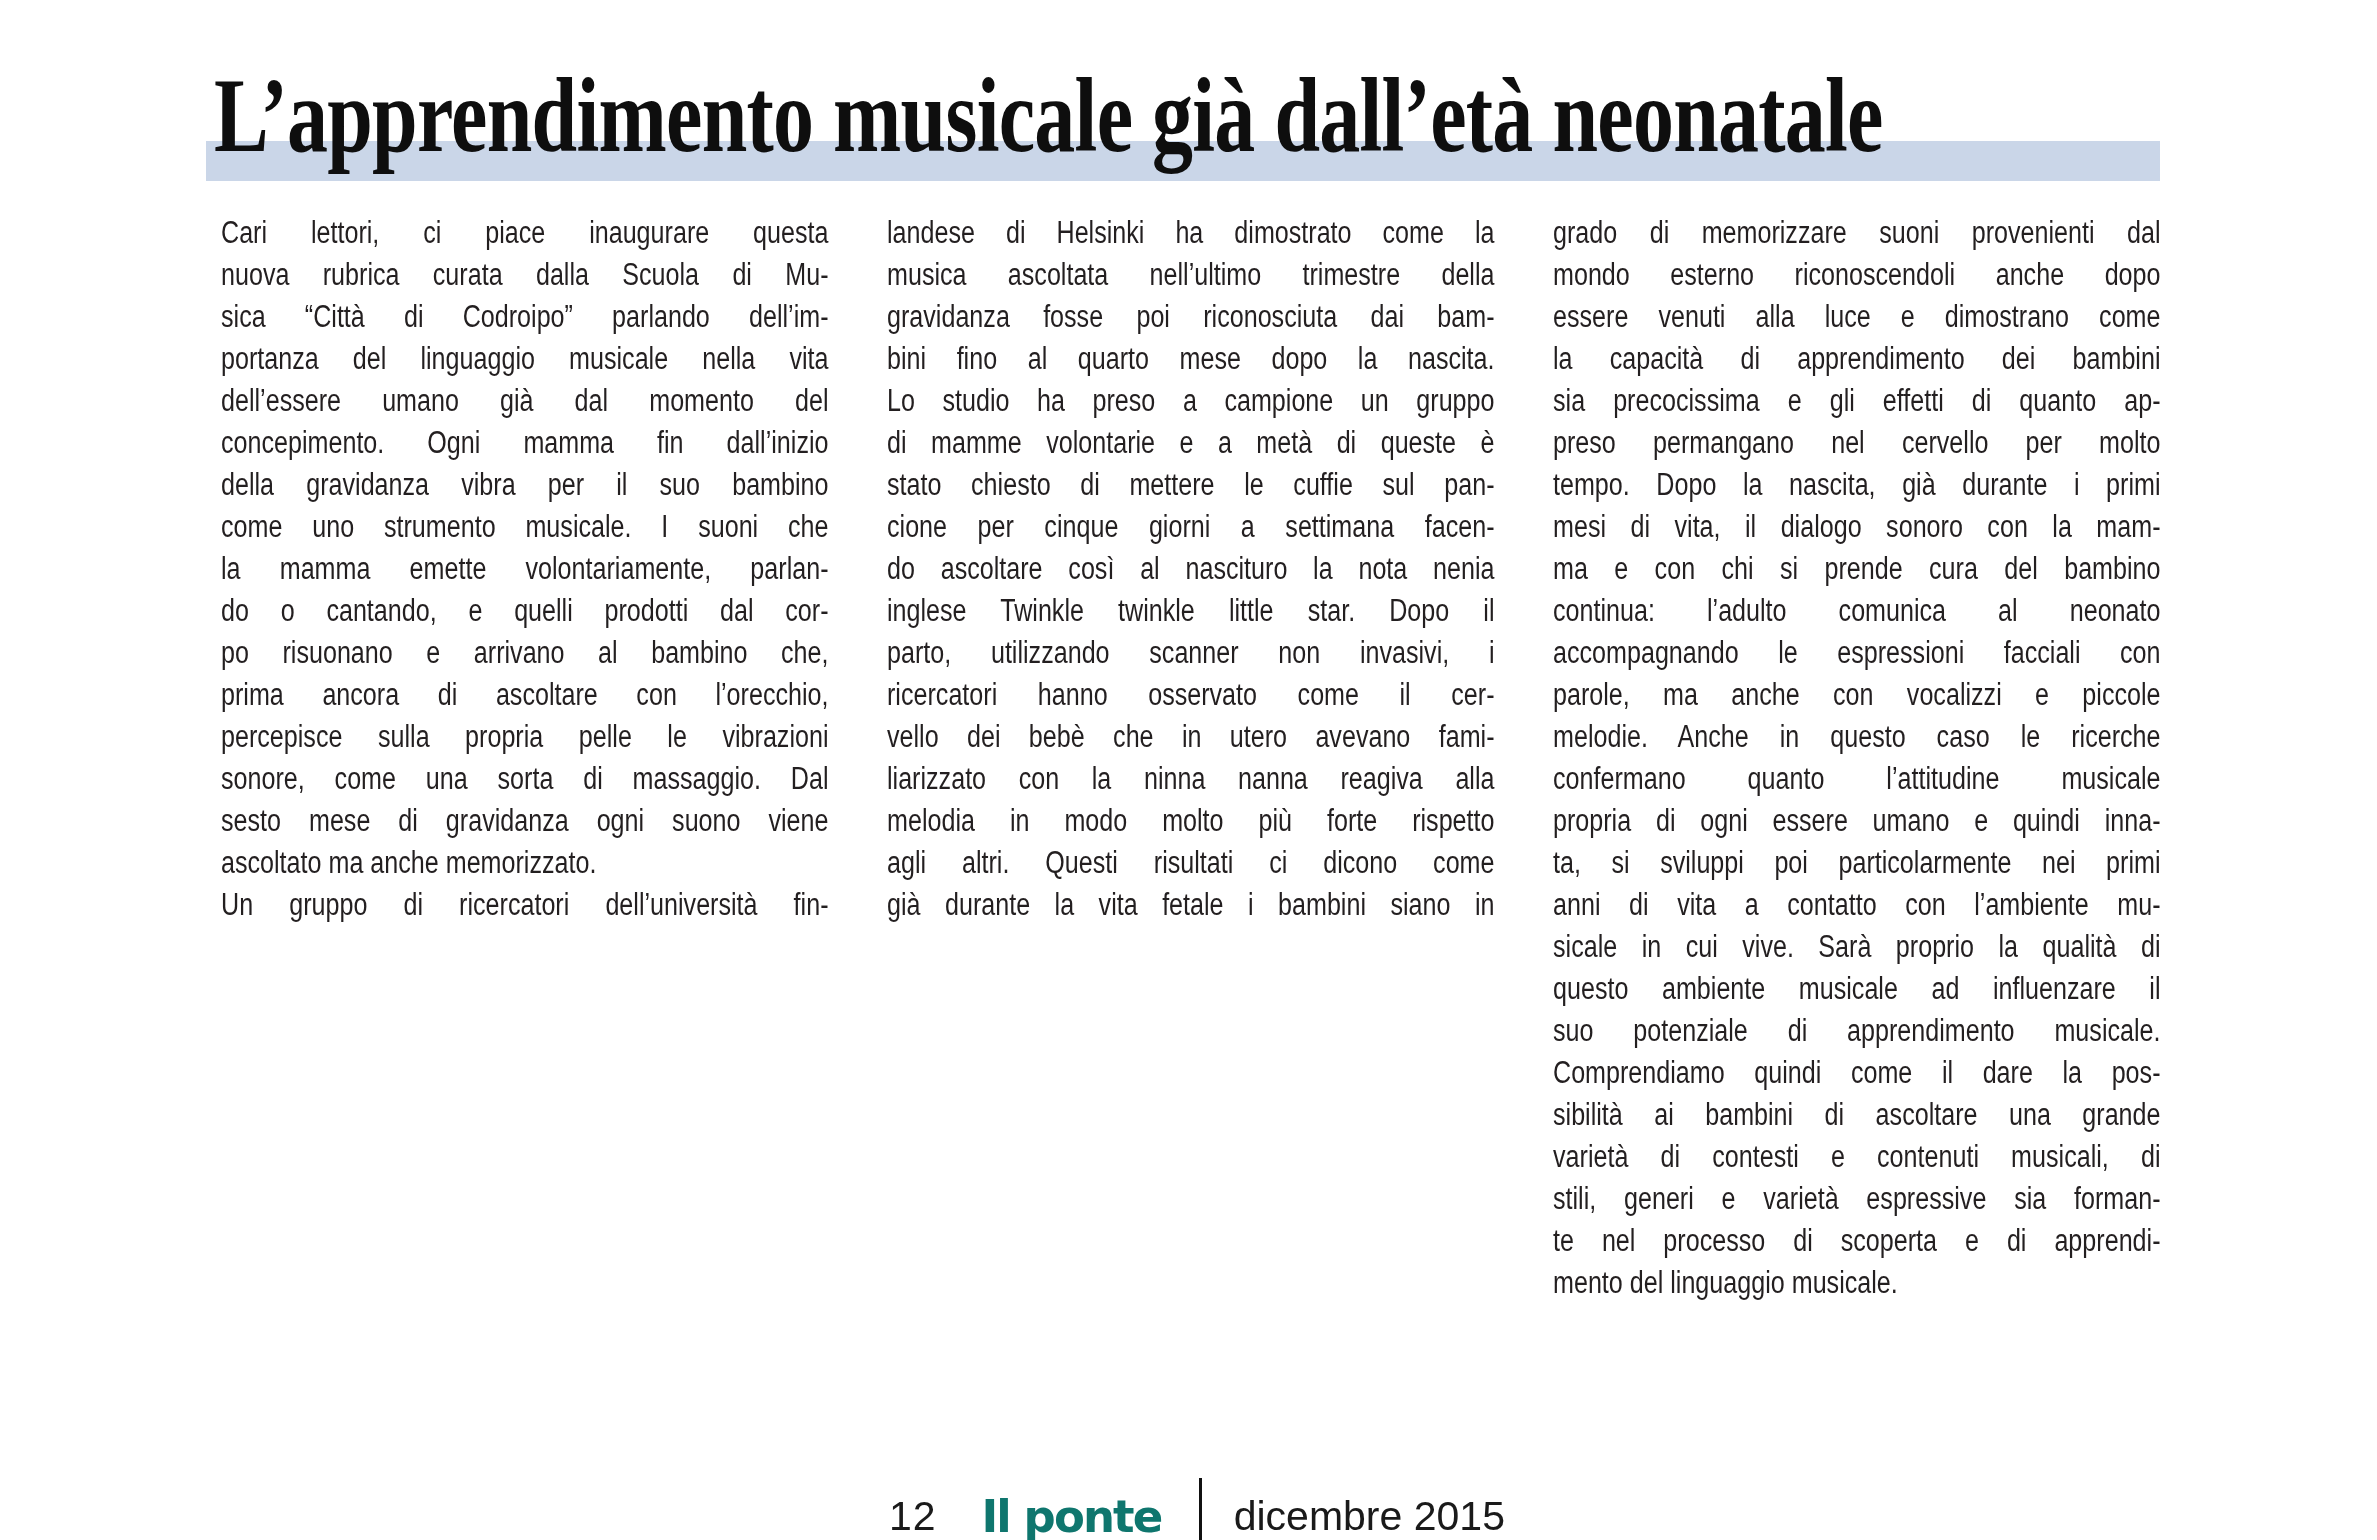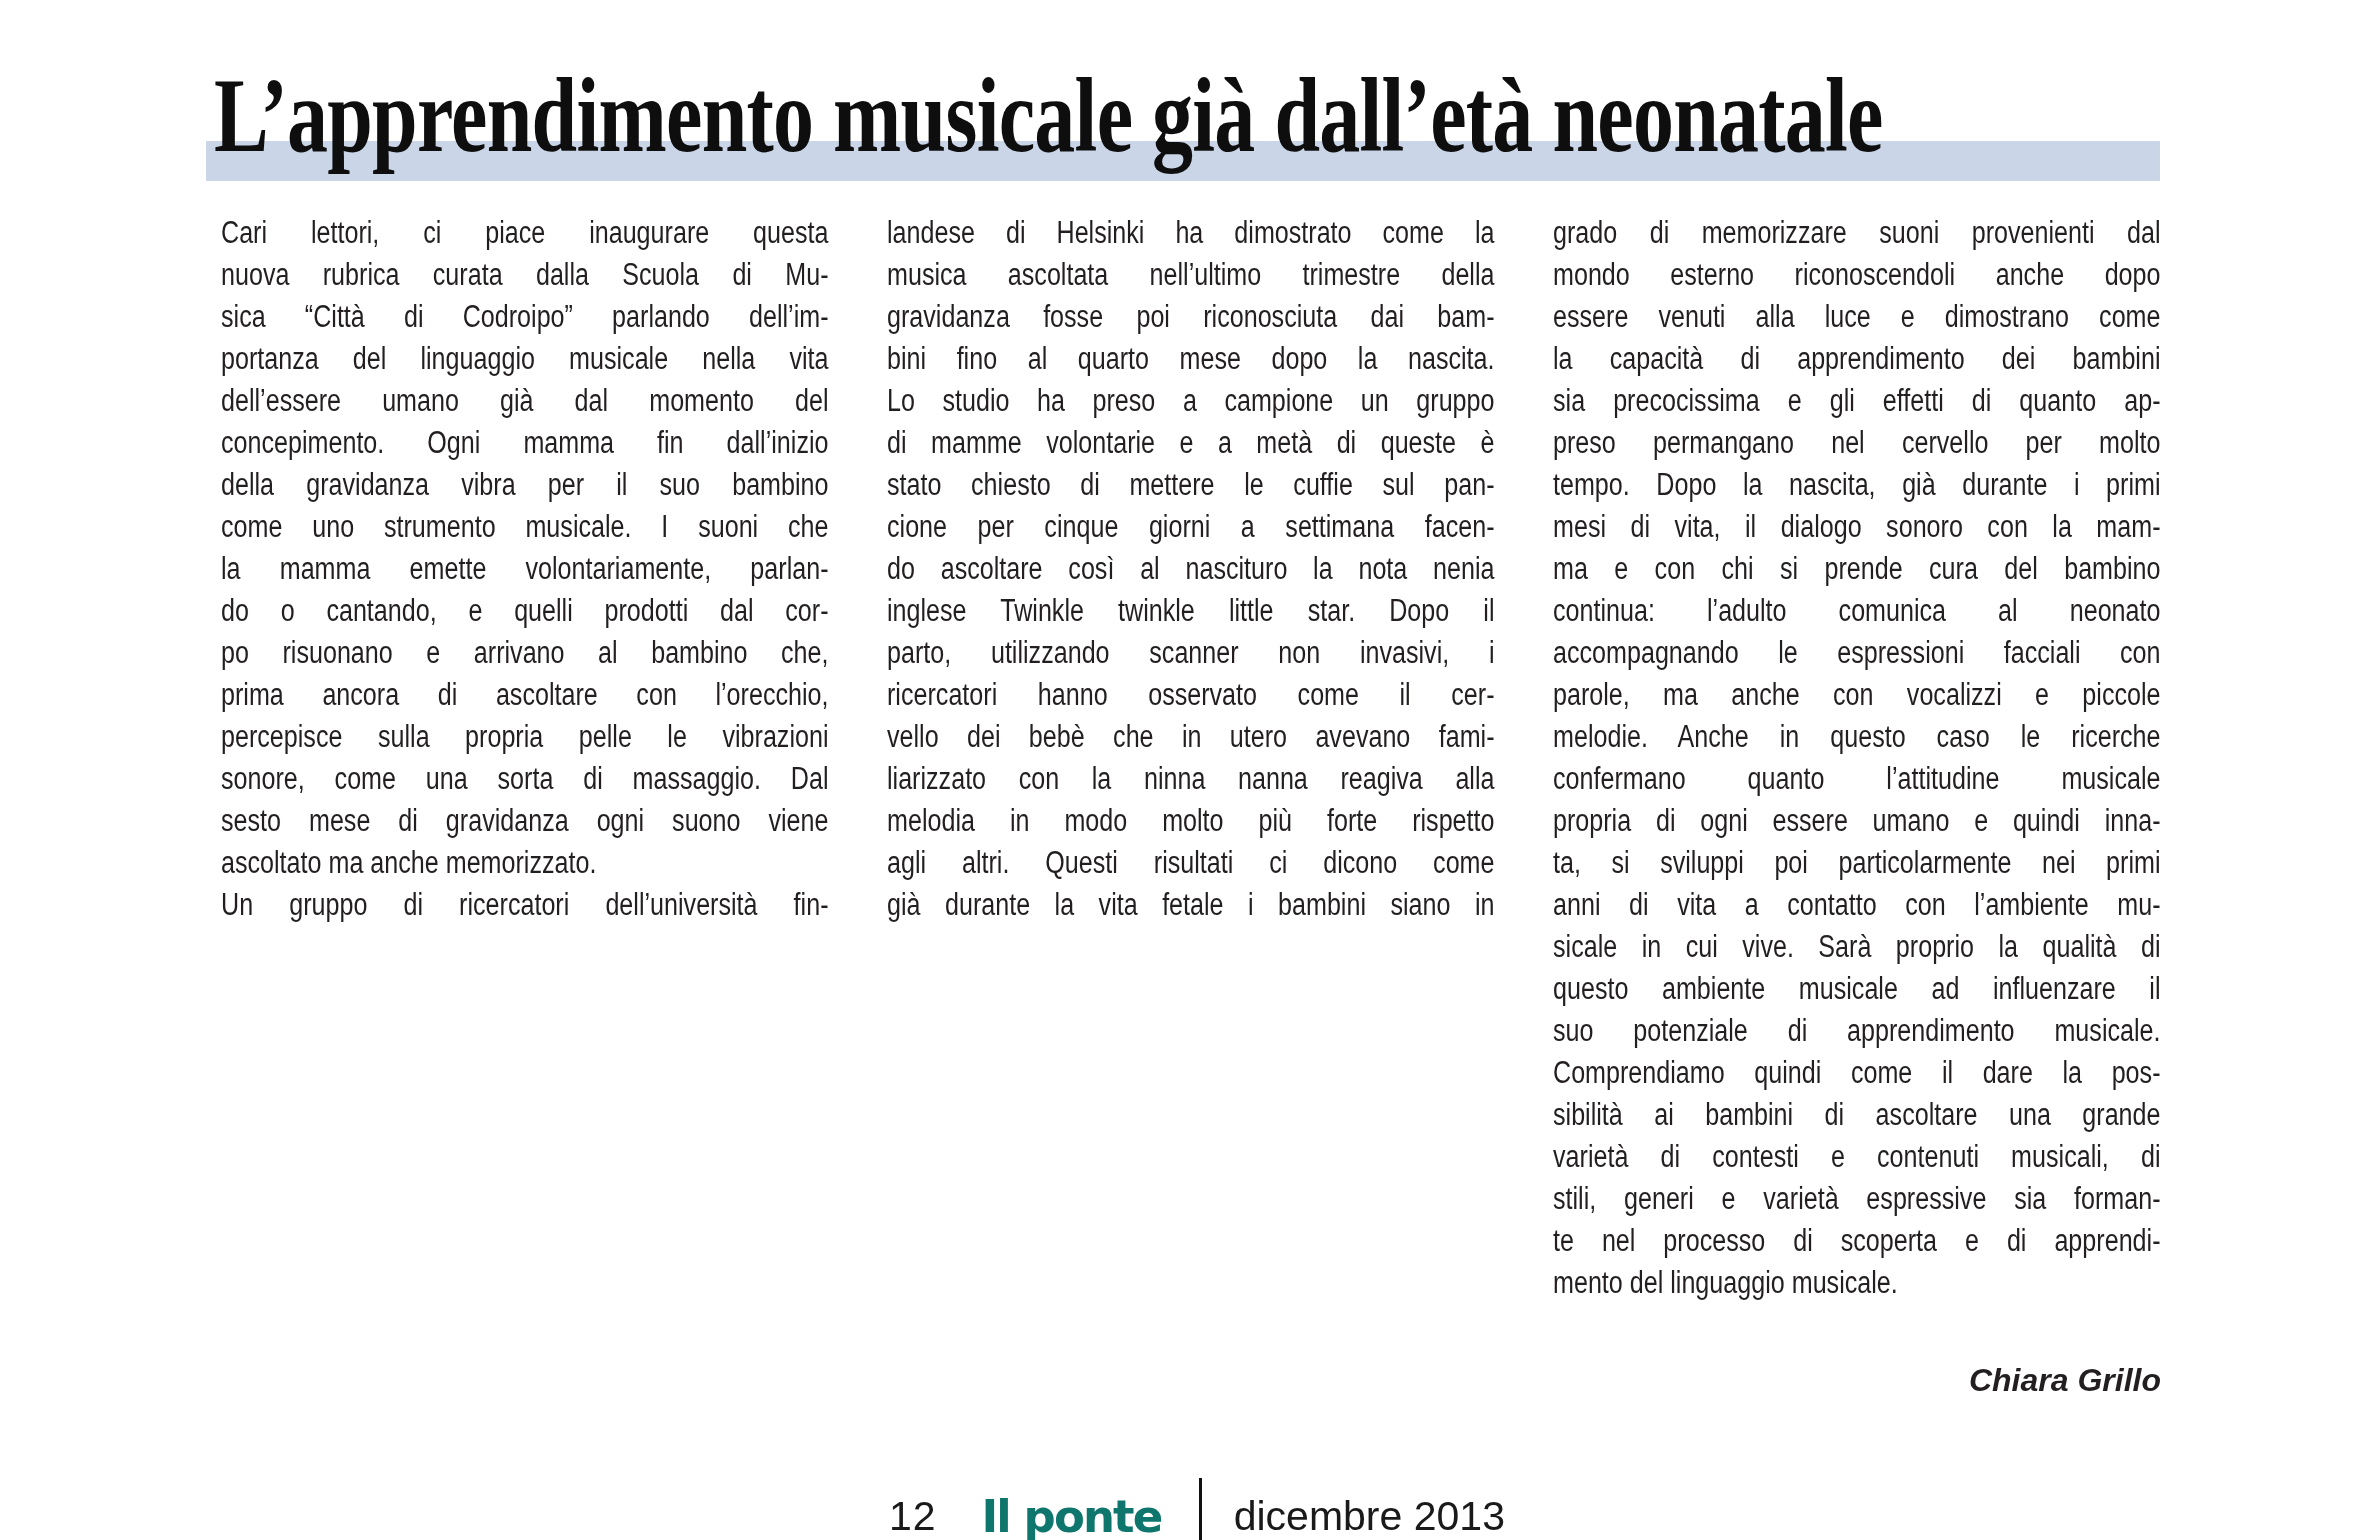--- a/index.html
+++ b/index.html
@@ -173,24 +173,23 @@
       <div class="line">suo potenziale di apprendimento musicale.</div>
       <div class="line">Comprendiamo quindi come il dare la pos-</div>
       <div class="line">sibilità ai bambini di ascoltare una grande</div>
       <div class="line">varietà di contesti e contenuti musicali, di</div>
       <div class="line">stili, generi e varietà espressive sia forman-</div>
       <div class="line">te nel processo di scoperta e di apprendi-</div>
       <div class="line end">mento del linguaggio musicale.</div>
     </div>
 
   <div class="signature">
-    <div class="author">Chiara Grillo</div>
   </div>
 
   <div class="footer">
     <span class="page-num">12</span>
     <span class="logo">Il ponte</span>
     <span class="divider"></span>
-    <span class="date">dicembre 2013</span>
+    <span class="date">dicembre 2015</span>
   </div>
 
 </div>
 
 
 </body></html>

